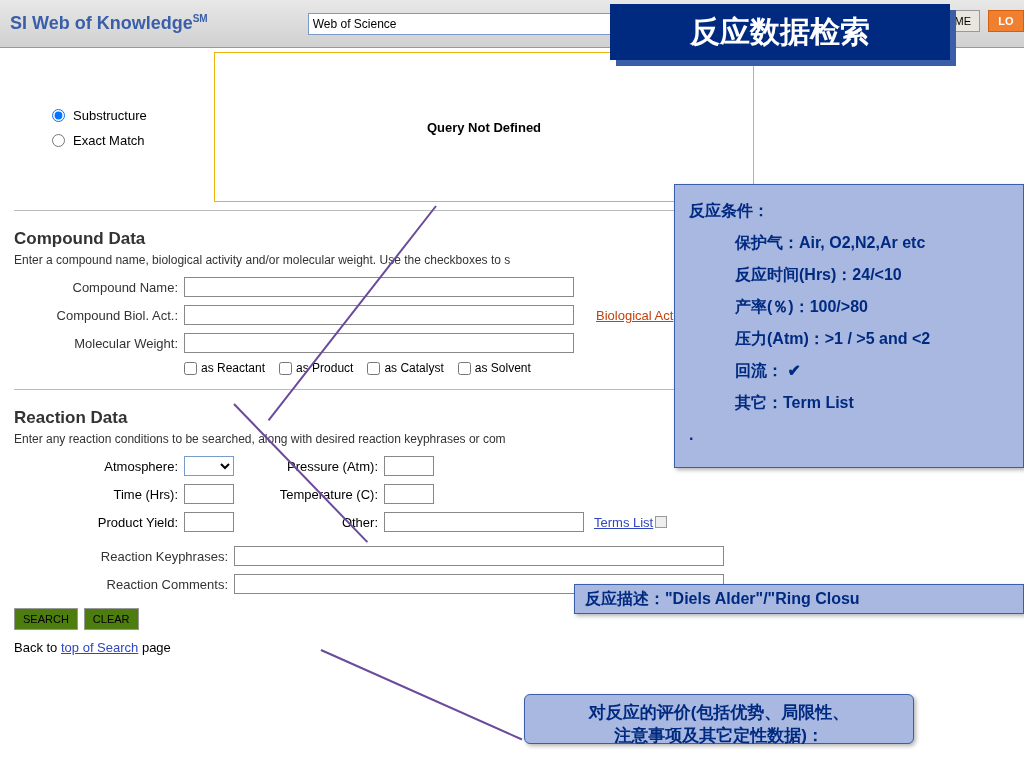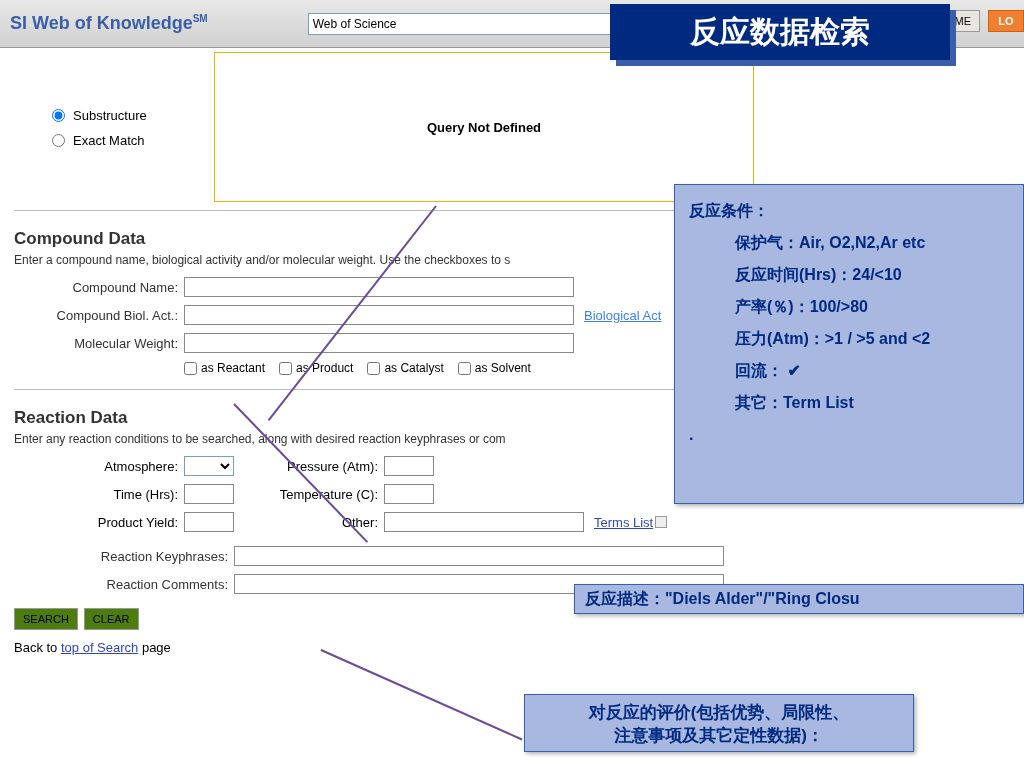--- a/index.html
+++ b/index.html
@@ -19,43 +19,43 @@
   .radio-row { display: flex; align-items: center; margin-bottom: 10px; font-size: 13px; }
   .radio-row input { margin-right: 8px; }
   .query-box { width: 540px; height: 150px; border: 1px solid #eab308; margin-left: 0; margin-top: -6px; background: #fff; display: flex; align-items: center; justify-content: center; position: relative; }
   .query-text { font-weight: bold; font-size: 13px; }
   .section-title { font-size: 17px; font-weight: bold; color: #333; margin-top: 18px; margin-bottom: 4px; }
   .section-desc { font-size: 12px; color: #333; margin-bottom: 10px; }
   .section-sep { height: 1px; background: #bbb; margin: 8px 0 12px 0; }
   .form-row { display: flex; align-items: center; margin-bottom: 8px; }
   .form-label { width: 170px; text-align: right; padding-right: 6px; font-size: 13px; color: #333; }
   .form-input { width: 390px; height: 20px; border: 1px solid #888; }
-  .bio-link { margin-left: 10px; color: #3b82f6; text-decoration: underline; font-size: 13px; }
+  .bio-link { margin-left: 22px; color: #c2410c; text-decoration: underline; font-size: 13px; }
   .checkbox-row { padding-left: 170px; display: flex; gap: 14px; margin-top: 4px; }
   .checkbox-item { display: flex; align-items: center; font-size: 12px; }
   .checkbox-item input { margin-right: 4px; }
   .rx-grid { display: flex; flex-wrap: wrap; }
   .rx-col { display: flex; align-items: center; margin-bottom: 8px; }
   .rx-label { width: 170px; text-align: right; padding-right: 6px; font-size: 13px; }
   .rx-label2 { width: 150px; text-align: right; padding-right: 6px; font-size: 13px; }
   .rx-input-sm { width: 50px; height: 20px; border: 1px solid #888; }
   .rx-select-sm { width: 50px; height: 20px; border: 1px solid #7a9ac8; background: #fff; }
   .rx-input-lg { width: 200px; height: 20px; border: 1px solid #888; }
   .rx-input-xl { width: 490px; height: 20px; border: 1px solid #888; }
   .terms-link { margin-left: 10px; color: #3046c0; text-decoration: underline; font-size: 13px; }
   .doc-icon { display: inline-block; width: 12px; height: 12px; border: 1px solid #999; margin-left: 2px; background: #eee; vertical-align: middle; }
   .btn-row { margin-top: 14px; display: flex; gap: 6px; }
   .act-btn { height: 22px; padding: 0 8px; background: #4d7c0f; border: 1px solid #999; font-size: 11px; font-family: Arial; }
   .back-link { margin-top: 10px; font-size: 13px; }
   .back-link a { color: #3046c0; text-decoration: underline; }
   .overlay-box { position: absolute; background: #a8b8e0; border: 1px solid #3a5fa8; box-shadow: 2px 2px 4px rgba(0,0,0,0.3); padding: 10px 14px; color: #002a80; font-weight: bold; z-index: 3; }
-  .ov1 { left: 674px; top: 184px; width: 350px; height: 320px; font-size: 16px; line-height: 2; }
+  .ov1 { left: 674px; top: 184px; width: 350px; height: 284px; font-size: 16px; line-height: 2; }
   .ov1 .indent { padding-left: 46px; }
   .ov2 { left: 574px; top: 584px; width: 450px; height: 30px; font-size: 16px; padding: 4px 10px; }
-  .ov3 { left: 524px; top: 694px; width: 390px; height: 58px; font-size: 17px; text-align: center; padding: 6px 10px; }
+  .ov3 { left: 524px; top: 694px; width: 390px; height: 50px; font-size: 17px; text-align: center; padding: 6px 10px; border-radius: 6px; }
   .callout-line { position: absolute; background: #6a4a9a; z-index: 2; }
   .cl1 { left: 435px; top: 206px; width: 2px; height: 272px; transform: rotate(38deg); transform-origin: top; }
   .cl2 { left: 233px; top: 404px; width: 2px; height: 192px; transform: rotate(-44deg); transform-origin: top; }
   .cl3 { left: 320px; top: 650px; width: 2px; height: 220px; transform: rotate(-66deg); transform-origin: top; }
 </style>
 </head>
 <body>
 
 <div class="topbar">
   <div class="brand">

